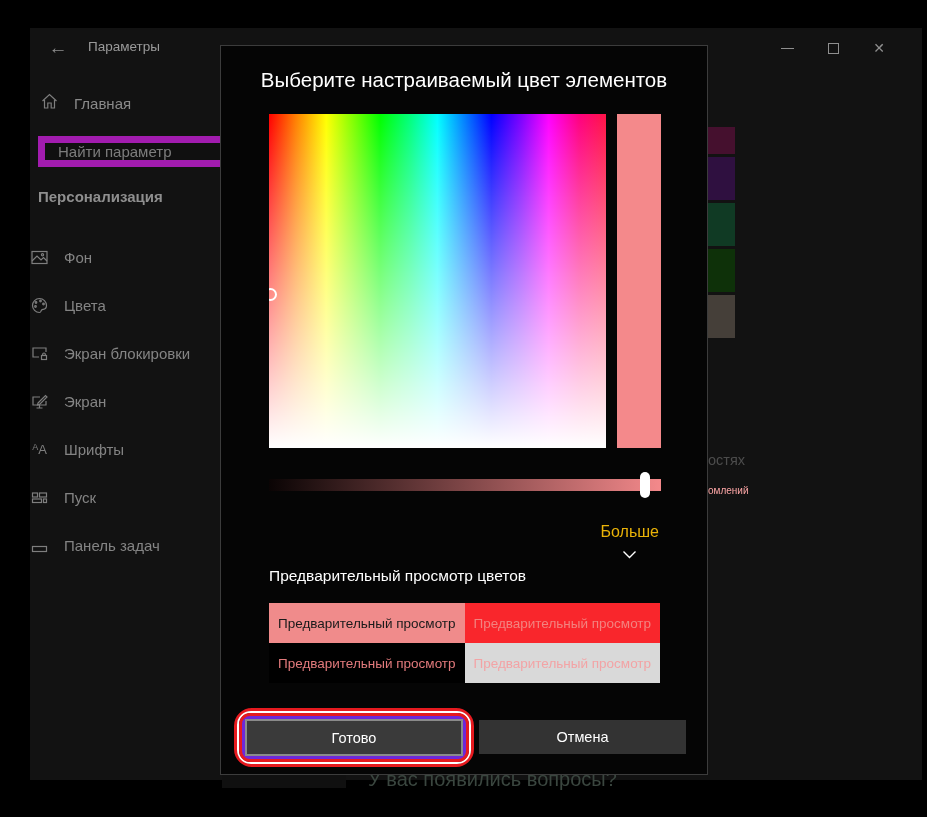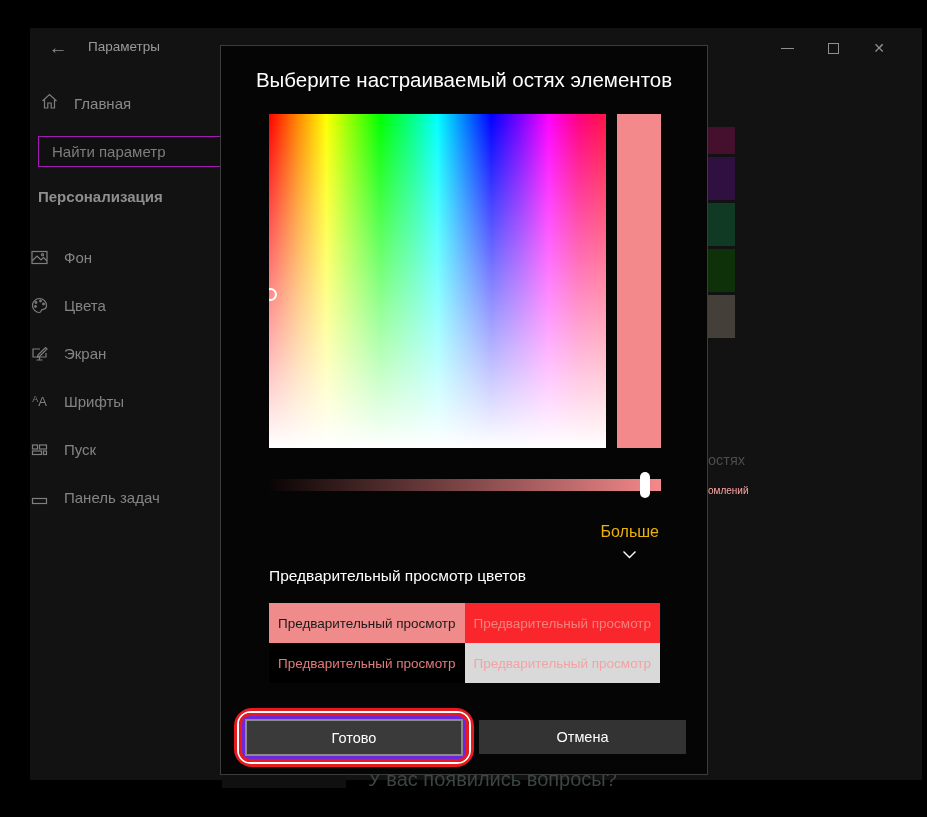--- a/index.html
+++ b/index.html
@@ -12,21 +12,21 @@
   .titlebar { position:absolute; left:0; top:0; width:100%; height:40px; }
   .back-btn { position:absolute; left:12px; top:6px; width:32px; height:28px; color:#8f8f8f; font-size:19px; line-height:28px; text-align:center; }
   .app-title { position:absolute; left:58px; top:11px; font-size:13.5px; color:#9a9a9a; }
   .win-btn { position:absolute; top:0; width:46px; height:40px; display:flex; align-items:center; justify-content:center; color:#8f8f8f; }
   .wb-min { left:734px; } .wb-max { left:780px; } .wb-close { left:826px; }
   .glyph-min { width:13px; height:0; border-top:1px solid #8f8f8f; }
   .glyph-max { width:11px; height:11px; border:1px solid #8f8f8f; }
   .glyph-close { font-size:14px; line-height:1; }
 
   .home-row { position:absolute; left:10px; top:64px; display:flex; align-items:center; gap:15px; color:#8a8a8a; font-size:15px;justify-content:flex-end; }
-  .search-box { position:absolute; left:8px; top:108px; width:192px; height:31px; border:1px solid #a21caf; background:#101010; display:flex; align-items:center; }
+  .search-box { position:absolute; left:8px; top:108px; width:192px; height:31px; border:7px solid #a21caf; background:#101010; display:flex; align-items:center; }
   .search-box span { color:#7d7d7d; font-size:15px; padding-left:13px; }
   .section-heading { position:absolute; left:8px; top:160px; font-size:15px; font-weight:bold; color:#8f8f8f; }
   .nav-list { position:absolute; left:0; top:205px; width:215px; }
   .nav-item { height:48px; display:flex; align-items:center; gap:15px; color:#848484; font-size:15px; }
   .nav-item .ic { width:19px; height:19px; flex:0 0 19px; display:flex; align-items:center; justify-content:center; }
   .ic svg { stroke:#7e7e7e; fill:none; stroke-width:1.2; }
   .fonts-glyph { color:#7e7e7e; font-size:13px; letter-spacing:0; }
   .fonts-glyph .small-a { font-size:9px; vertical-align:top; }
 
   
@@ -116,20 +116,30 @@
               <circle cx="10.5" cy="5" r="0.8"></circle>
               <circle cx="13.5" cy="8" r="0.8"></circle>
               <circle cx="5.5" cy="10.5" r="0.8"></circle>
             </svg>
         </span>
         <span>Цвета</span>
       </div>
       <div class="nav-item">
         <span class="ic">
           <svg width="19" height="19" viewBox="0 0 19 19">
+              <path d="M16,8 L16,4 L3,4 L3,13 L9,13"></path>
+              <rect x="11.5" y="11.5" width="5" height="4"></rect>
+              <path d="M12.7,11.5 L12.7,10.3 a1.3,1.3 0 0 1 2.6,0 L15.3,11.5"></path>
+            </svg>
+        </span>
+        <span>Экран блокировки</span>
+      </div>
+      <div class="nav-item">
+        <span class="ic">
+          <svg width="19" height="19" viewBox="0 0 19 19">
               <path d="M16,9 L16,13 L3,13 L3,5 L10,5"></path>
               <path d="M9.5,13 L9.5,16 M6.5,16 L12.5,16"></path>
               <path d="M8,11 L15.5,3.5 L17,5 L9.5,12.5 L7.5,13 Z"></path>
             </svg>
         </span>
         <span>Экран</span>
       </div>
       <div class="nav-item">
         <span class="ic">
           <span class="fonts-glyph"><span class="small-a">А</span><span>А</span></span>
@@ -164,21 +174,21 @@
     <div class="swatch" style="height: 43px; background-color: rgb(16, 58, 36);"></div>
     <div class="swatch" style="height: 43px; background-color: rgb(14, 49, 9);"></div>
     <div class="swatch" style="height: 43px; background-color: rgb(69, 63, 57);"></div>
   </div>
   <div class="clip-text clip-text-1">остях</div>
   <div class="clip-text clip-text-2">омлений</div>
   <div class="footer-question">У вас появились вопросы?</div>
   <div class="media-bar"></div>
 
   <div class="dialog">
-    <div class="dialog-title">Выберите настраиваемый остях элементов</div>
+    <div class="dialog-title">Выберите настраиваемый цвет элементов</div>
 
     <div class="spectrum">
       <div class="spectrum-ring"></div>
     </div>
 
     <div class="color-preview-bar" style="background-color: rgb(244, 137, 139);"></div>
 
     <div class="value-track"></div>
     <div class="value-thumb"></div>
 

